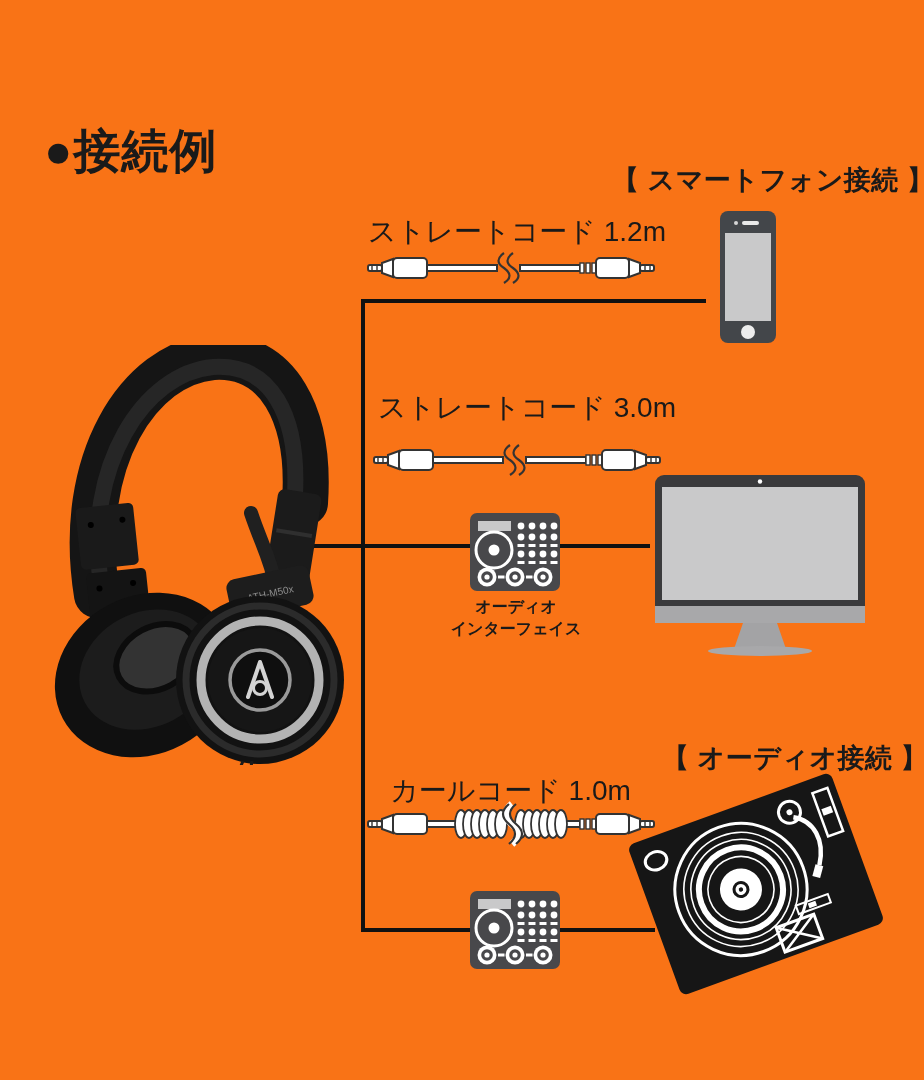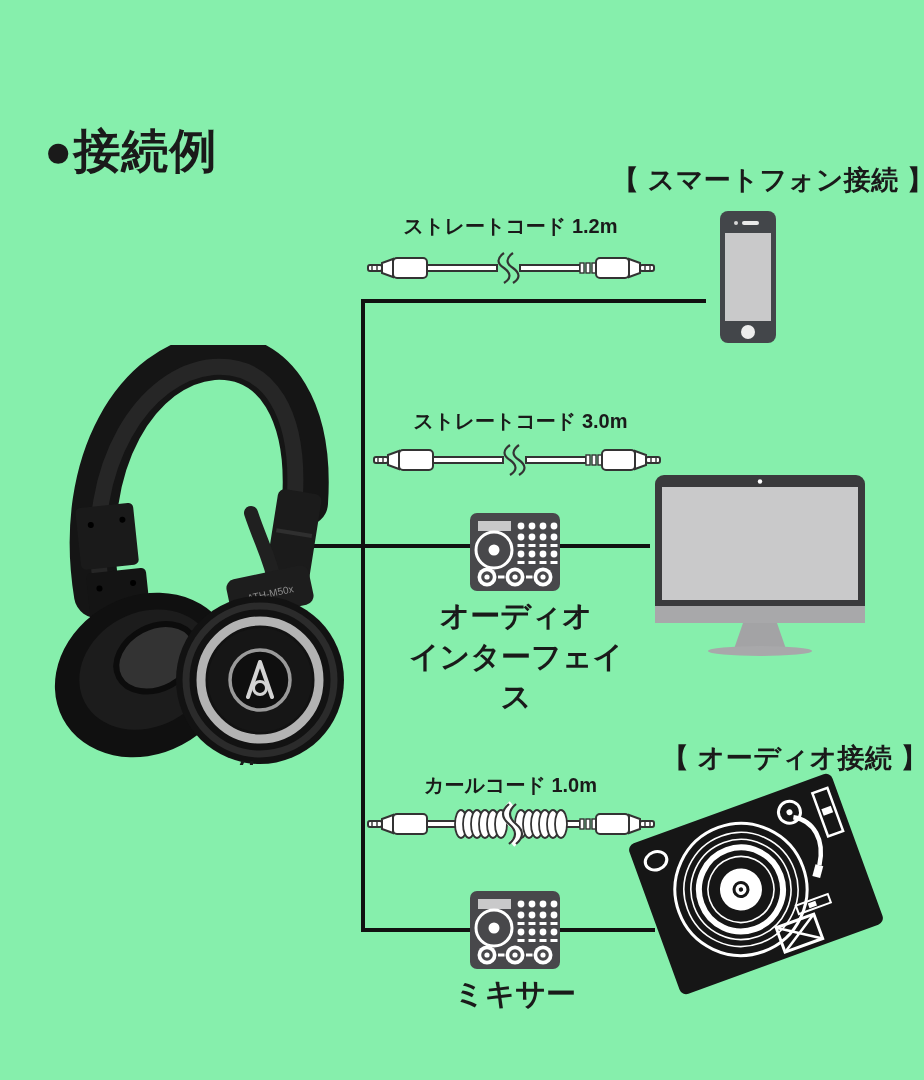--- a/index.html
+++ b/index.html
@@ -1,52 +1,52 @@
 <!DOCTYPE html>
 <html><head>
 <meta charset="utf-8">
 <style>
   html,body{margin:0;padding:0;background:#ffffff;}
   #canvas{
-    position:relative;width:924px;height:1080px;background:#86efac;overflow:hidden;
+    position:relative;width:924px;height:1080px;background:#f97316;overflow:hidden;
     font-family:"Liberation Sans","DejaVu Sans",sans-serif;color:#1a1a1a;
   }
   .abs{position:absolute;}
   .page-title{
     left:44px;top:120px;font-size:47px;font-weight:700;letter-spacing:1px;white-space:nowrap;
   }
   .section-header{
     font-size:27px;font-weight:700;white-space:nowrap;letter-spacing:0.5px;
   }
   .cable-label{
-    font-size:20px;font-weight:700;text-align:center;white-space:nowrap;
+    font-size:28px;font-weight:400;text-align:center;white-space:nowrap;
   }
   .device-label{
-    font-size:30px;font-weight:700;text-align:center;white-space:pre-line;line-height:1.35;
+    font-size:16px;font-weight:700;text-align:center;white-space:pre-line;line-height:1.35;
   }
   svg{display:block;}
   .overlay{left:0;top:0;pointer-events:none;}
 </style>
 </head>
 <body>
 
 <div id="canvas">
 
   <svg class="abs overlay" width="924" height="1080" viewBox="0 0 924 1080">
     <path d="M706,301 H363 V930 H655" fill="none" stroke="#111111" stroke-width="4"></path>
     <path d="M295,546 H650" fill="none" stroke="#111111" stroke-width="4"></path>
   </svg>
 
   <div class="abs page-title">●接続例</div>
 
   <div class="abs section-header" style="left:612px;top:162px;">【 スマートフォン接続 】</div>
   <div class="abs section-header" style="left:630px;top:740px;margin-left:32px;">【 オーディオ接続 】</div>
 
   <div class="abs cable-label" style="left:368px;top:213px;width:285px;">ストレートコード 1.2m</div>
-  <div class="abs cable-label" style="left:378px;top:408px;width:285px;">ストレートコード 3.0m</div>
+  <div class="abs cable-label" style="left:378px;top:389px;width:285px;">ストレートコード 3.0m</div>
   <div class="abs cable-label" style="left:368px;top:772px;width:285px;">カールコード 1.0m</div>
 
   <svg class="abs" style="left:45px;top:345px;" width="300" height="420" viewBox="0 0 300 420">
 
     <path d="M52,250 C30,115 95,18 168,12 C233,8 266,70 260,158" fill="none" stroke="#151515" stroke-width="46" stroke-linecap="round"></path>
     <path d="M56,240 C38,120 100,28 168,22 C226,18 254,70 250,150" fill="none" stroke="#262626" stroke-width="16" stroke-linecap="round"></path>
 
     <g transform="rotate(9 248 195)">
       <rect x="226" y="146" width="44" height="96" rx="7" fill="#1b1b1b"></rect>
       <rect x="230" y="186" width="36" height="4" fill="#2f2f2f"></rect>
@@ -255,21 +255,20 @@
       <circle cx="45" cy="64" r="9.5" fill="#ffffff"></circle>
         <circle cx="45" cy="64" r="5.8" fill="#48484b"></circle>
         <circle cx="45" cy="64" r="2.6" fill="#ffffff"></circle>
       <circle cx="73" cy="64" r="9.5" fill="#ffffff"></circle>
         <circle cx="73" cy="64" r="5.8" fill="#48484b"></circle>
         <circle cx="73" cy="64" r="2.6" fill="#ffffff"></circle>
       <rect x="28" y="62.5" width="6.5" height="3" fill="#ffffff"></rect>
       <rect x="56" y="62.5" width="6.5" height="3" fill="#ffffff"></rect>
     </g>
   </svg>
-  <div class="abs device-label" style="left:420px;top:974px;width:190px;">ミキサー</div>
 
   <svg class="abs" style="left:624px;top:770px;" width="268" height="236" viewBox="0 0 268 236">
     <g transform="translate(132,114) rotate(-20)">
       <rect x="-108" y="-80" width="216" height="160" rx="7" fill="#161616"></rect>
 
       <g>
         <circle cx="-16" cy="0" r="66" fill="none" stroke="#ffffff" stroke-width="3"></circle>
         <circle cx="-16" cy="0" r="57" fill="none" stroke="#ffffff" stroke-width="1.6"></circle>
         <circle cx="-16" cy="0" r="50" fill="none" stroke="#ffffff" stroke-width="1.6"></circle>
         <circle cx="-16" cy="0" r="42" fill="none" stroke="#ffffff" stroke-width="6"></circle>

